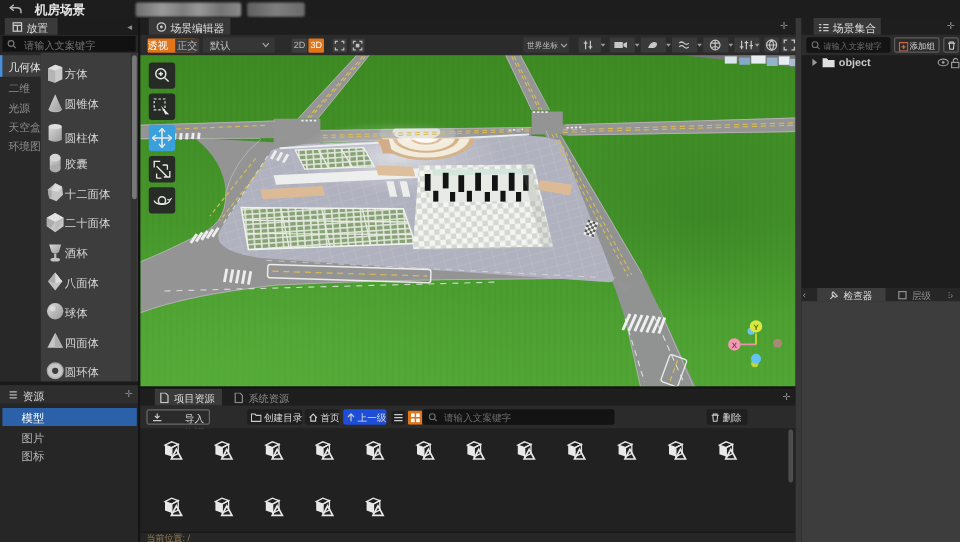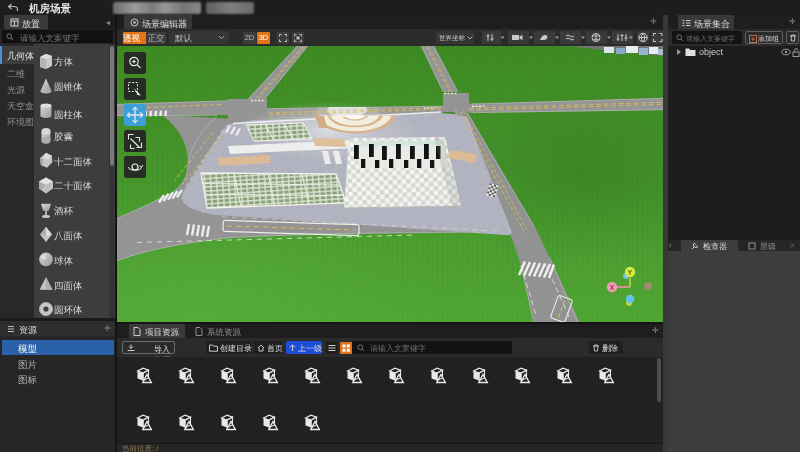--- a/index.html
+++ b/index.html
@@ -593,21 +593,21 @@
     <svg class="abs" style="left:2px;top:1.5px" width="8" height="8" viewBox="0 0 8 8">
         <path d="M1 2 h6 M2.5 2 V1 h3 v1 M2 2 l0.5 5 h3 l0.5 -5" fill="none" stroke="#ccc" stroke-width="0.9"></path>
       </svg>
   </div>
 
   <div class="abs" style="left:668px;top:46px;width:132px;height:194px;background:#1d1d1d;"></div>
   <div class="abs" style="left:677px;top:49px;width:0;height:0;border-left:4px solid #9a9a9a;border-top:3.5px solid transparent;border-bottom:3.5px solid transparent;"></div>
   <svg class="abs" style="left:685px;top:47px" width="11" height="10" viewBox="0 0 11 10">
       <path d="M0.5 1.5 h3.5 l1.2 1.5 h5.3 v6 h-10 z" fill="#e0e0e0"></path>
     </svg>
-  <div class="abs" style="left:699px;top:47px;font-size:9px;color:#c9c9c9;">object</div>
+  <div class="abs" style="left:699px;top:47px;font-size:9px;color:#c9c9c9;font-weight:bold;">object</div>
   <svg class="abs" style="left:781px;top:48px" width="10" height="8" viewBox="0 0 10 8">
       <ellipse cx="5" cy="4" rx="4.2" ry="2.8" fill="none" stroke="#9a9a9a" stroke-width="1"></ellipse>
       <circle cx="5" cy="4" r="1.2" fill="#9a9a9a"></circle>
     </svg>
   <svg class="abs" style="left:791.5px;top:47.5px" width="8" height="9" viewBox="0 0 8 9">
       <rect x="1" y="4" width="6" height="4.5" fill="none" stroke="#9a9a9a" stroke-width="1"></rect>
       <path d="M2.5 4 V2.5 a1.8 1.8 0 0 1 3.6 0" fill="none" stroke="#9a9a9a" stroke-width="1"></path>
     </svg>
 
   <div class="abs" style="left:668px;top:240px;width:132px;height:11px;background:#262626;"></div>

